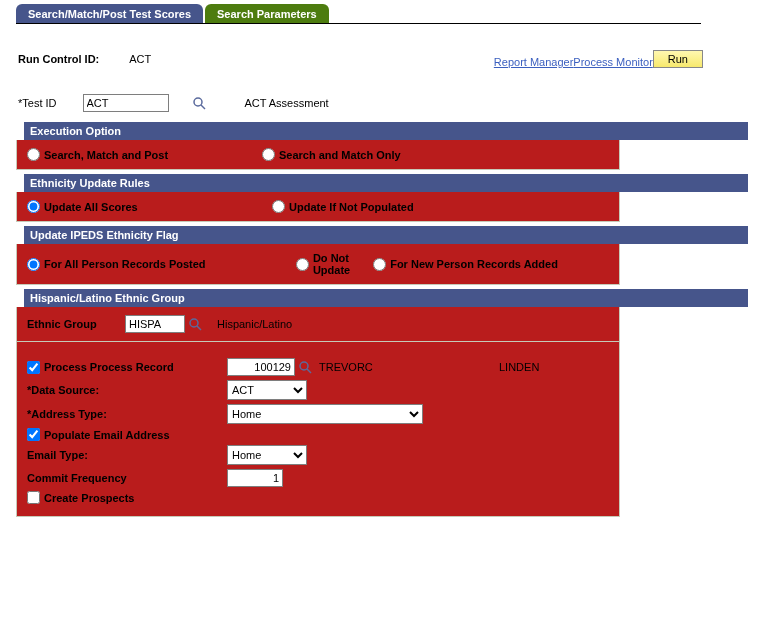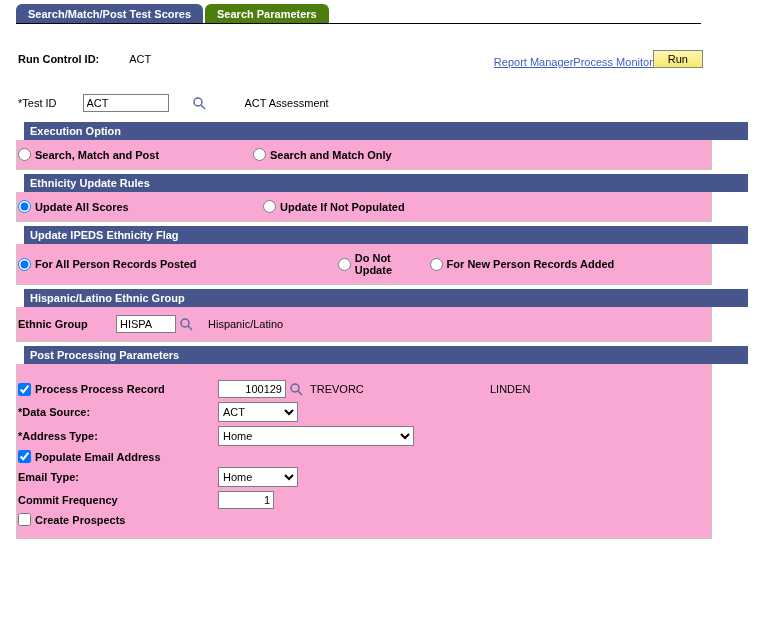--- a/index.html
+++ b/index.html
@@ -56,25 +56,25 @@
   .groupHdr {
     background: #46558b;
     color: #fff;
     font-weight: bold;
     padding: 3px 6px;
     margin-top: 4px;
     width: 724px;
     margin-left: 8px;
   }
   .groupBody {
-    background: #f9a8d4;
+    background: #b91c1c;
     border: 1px solid #c6cab8;
     border-top: none;
-    width: 696px;
-    padding: 8px 1px;
+    width: 604px;
+    padding: 8px 10px;
   }
   .radRow { display:flex; align-items:center; }
   input[type=radio],input[type=checkbox]{ margin:0 4px 0 0; }
   .rlbl { font-weight:bold; }
   .sel {
     font-family: Arial; font-size:11px; height:20px;
     border:1px solid #7e7e7e; background:#fff;
   }
   .ppRow { display:flex; align-items:center; margin:4px 0; }
   .ppLabel { width:200px; font-weight:bold; }
@@ -166,21 +166,20 @@
       <span class="lookup">
         <svg width="14" height="14" viewBox="0 0 14 14">
             <circle cx="6" cy="6" r="4" fill="none" stroke="#5a6a9d" stroke-width="1.5"></circle>
             <line x1="9" y1="9" x2="13" y2="13" stroke="#5a6a9d" stroke-width="1.5"></line>
           </svg>
       </span>
       <span style="margin-left:14px">Hispanic/Latino</span>
     </div>
   </div>
 
-  <div class="groupHdr">Post Processing Parameters</div>
   <div class="groupBody">
 
     <div class="ppRow" style="margin-top:8px">
       <span class="ppLabel" style="display:flex;align-items:center">
         <input type="checkbox" checked="" style="">
         <span>Process Process Record</span>
       </span>
       <input class="inp" style="width: 68px; text-align: right;" value="100129">
       <span class="lookup">
         <svg width="14" height="14" viewBox="0 0 14 14">

